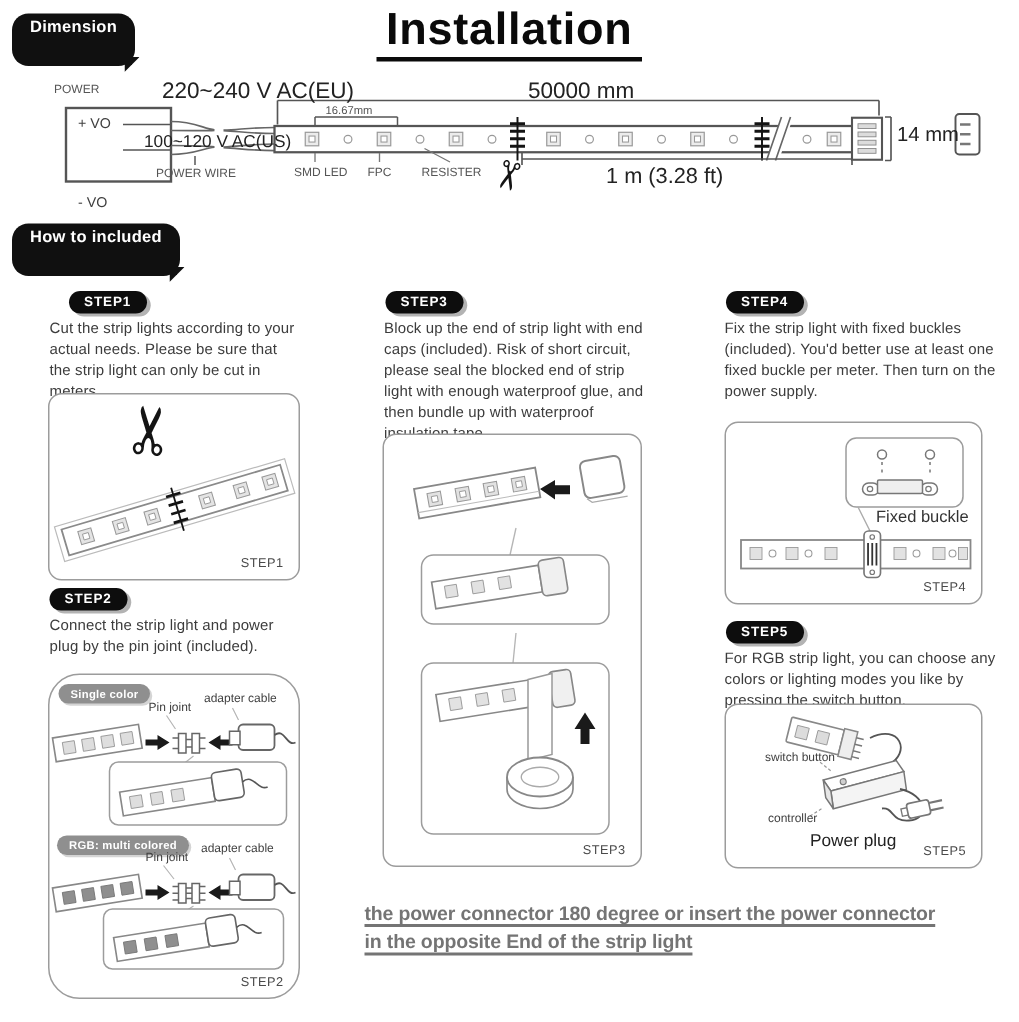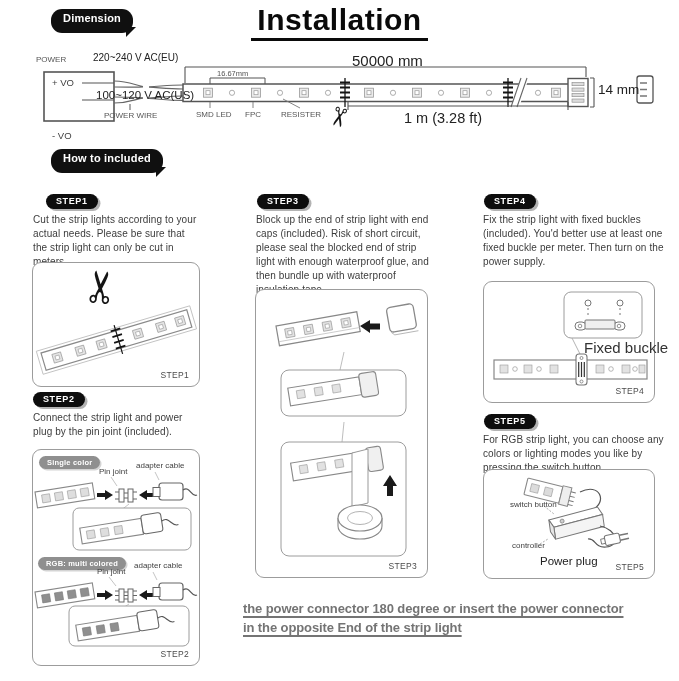--- a/index.html
+++ b/index.html
@@ -12,21 +12,21 @@
   .lbl { position:absolute; white-space:nowrap; color:#3f3f3f; }
 
   .title-wrap { position:absolute; top:3px; left:0; right:0; text-align:center; }
   .title-wrap span {
     display:inline-block; font-size:30px; font-weight:bold; color:#0a0a0a;
     letter-spacing:.5px; border-bottom:3.5px solid #0a0a0a; padding:0 6px 1px;
   }
 
   .bubble {
     position:absolute; background:#101010; color:#fff; font-weight:bold;
-    font-size:11px; padding:3px 12px 9px; border-radius:11px; letter-spacing:.2px;margin-left:43px;
+    font-size:11px; padding:3px 12px 20px; border-radius:11px; letter-spacing:.2px;
   }
   .bubble::after {
     content:""; position:absolute; right:-3px; bottom:-4px;
     border:5px solid transparent; border-top-color:#101010; border-left-color:#101010;
     border-radius:0 0 6px 0;
   }
 
   .step-badge {
     display:inline-block; background:#0d0d0d; color:#fff; font-size:9px; font-weight:bold;
     padding:2px 10px 3px; border-radius:9px; letter-spacing:.6px;
@@ -147,21 +147,21 @@
     <path d="M210,28 H265 M210,28 V34 M265,28 V34" stroke="#555" stroke-width="1" fill="none"></path>
 
     <path d="M348,56 H568 M348,52 V60 M568,52 V60" stroke="#555" stroke-width="1.1" fill="none"></path>
 
     <path d="M210,52 V58 M253,52 V58 M300,58 L283,49" stroke="#777" stroke-width=".9" fill="none"></path>
   </svg>
 
   <span class="lbl" style="left:36px; top:55px; font-size:8px; color:#555;">POWER</span>
   <span class="lbl" style="left:52px; top:77px; font-size:9.5px;">+ VO</span>
   <span class="lbl" style="left:52px; top:94px; font-size:9.5px;margin-top:36px;">- VO</span>
-  <span class="lbl" style="left:93px; top:52px; font-size:10px; color:#222;">220~240 V AC(EU)</span>
+  <span class="lbl" style="left:108px; top:52px; font-size:15px; color:#222;">220~240 V AC(EU)</span>
   <span class="lbl" style="left:96px; top:65px; font-size:11.5px; color:#222;margin-top:24px;">100~120 V AC(US)</span>
   <span class="lbl" style="left:104px; top:111px; font-size:8px; color:#555;">POWER WIRE</span>
   <span class="lbl" style="left:217px; top:69px; font-size:7.5px; color:#555;">16.67mm</span>
   <span class="lbl" style="left:352px; top:52px; font-size:15px; color:#222;">50000 mm</span>
   <span class="lbl" style="left:196px; top:110px; font-size:8px; color:#555;">SMD LED</span>
   <span class="lbl" style="left:245px; top:110px; font-size:8px; color:#555;">FPC</span>
   <span class="lbl" style="left:281px; top:110px; font-size:8px; color:#555;">RESISTER</span>
   <span class="lbl" style="left:404px; top:110px; font-size:14.5px; color:#222;">1 m (3.28 ft)</span>
   <span class="lbl" style="left:598px; top:82px; font-size:13.5px; color:#222;">14 mm</span>
   <span class="scissors" style="left:328px; top:104px; font-size:26px; transform:rotate(105deg);">✂</span>
@@ -200,21 +200,21 @@
       </g>
     </svg>
     <span class="scissors" style="left:50px; top:2px; font-size:44px; transform:rotate(-85deg);">✂</span>
     <span class="fig-label">STEP1</span>
   </div>
 </div>
 
 <div>
   <span class="step-badge abs" style="left:33px; top:392px;">STEP2</span>
   <p class="desc" style="left:33px; top:401px; width:165px;">Connect the strip light and power plug by the pin joint (included).</p>
-  <div class="fig" style="left:32px; top:449px; width:168px; height:217px;">
+  <div class="fig" style="left:32px; top:449px; width:168px; height:217px;border-radius:21px;">
     <svg width="166" height="215" viewBox="0 0 166 215">
 
       <g>
         <g transform="translate(2,42) rotate(-9)">
           <rect x="0" y="0" width="58" height="16" fill="#fff" stroke="#888" stroke-width="1.1"></rect>
           <g fill="#dedede" stroke="#999" stroke-width=".6">
             <rect x="6" y="4" width="8" height="8"></rect>
               <rect x="19" y="4" width="8" height="8"></rect>
             <rect x="32" y="4" width="8" height="8"></rect>
               <rect x="45" y="4" width="8" height="8"></rect>
@@ -393,21 +393,21 @@
             <circle cx="55" cy="87" r="2.3"></circle>
           <circle cx="127" cy="87" r="2.3"></circle>
             <circle cx="151" cy="87" r="2.3"></circle>
         </g>
         <rect x="92" y="72" width="11" height="31" rx="3" fill="#fff" stroke="#777" stroke-width="1.1"></rect>
         <path d="M94.7,80 V95 M97.5,80 V95 M100.3,80 V95" stroke="#333" stroke-width="1.2"></path>
         <circle cx="97.5" cy="76" r="1.5" fill="#fff" stroke="#777" stroke-width=".8"></circle>
         <circle cx="97.5" cy="99.5" r="1.5" fill="#fff" stroke="#777" stroke-width=".8"></circle>
       </g>
     </svg>
-    <span class="lbl" style="left:100px; top:57px; font-size:15px; color:#333;">Fixed buckle</span>
+    <span class="lbl" style="left:100px; top:57px; font-size:11px; color:#333;">Fixed buckle</span>
     <span class="fig-label">STEP4</span>
   </div>
 </div>
 
 <div>
   <span class="step-badge abs" style="left:484px; top:414px;">STEP5</span>
   <p class="desc" style="left:483px; top:423px; width:182px;">For RGB strip light, you can choose any colors or lighting modes you like by pressing the switch button.</p>
   <div class="fig" style="left:483px; top:469px; width:172px; height:110px;">
     <svg width="170" height="108" viewBox="0 0 170 108">
       <g transform="translate(44,8) rotate(14)">

